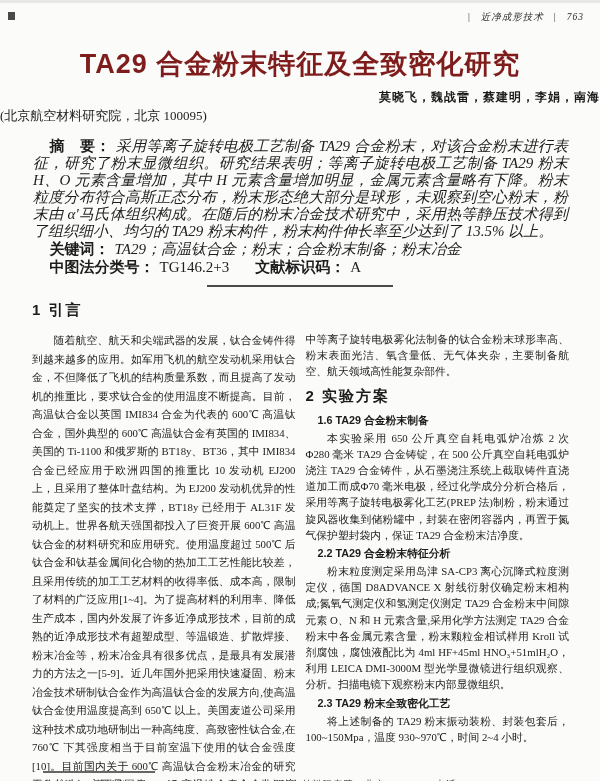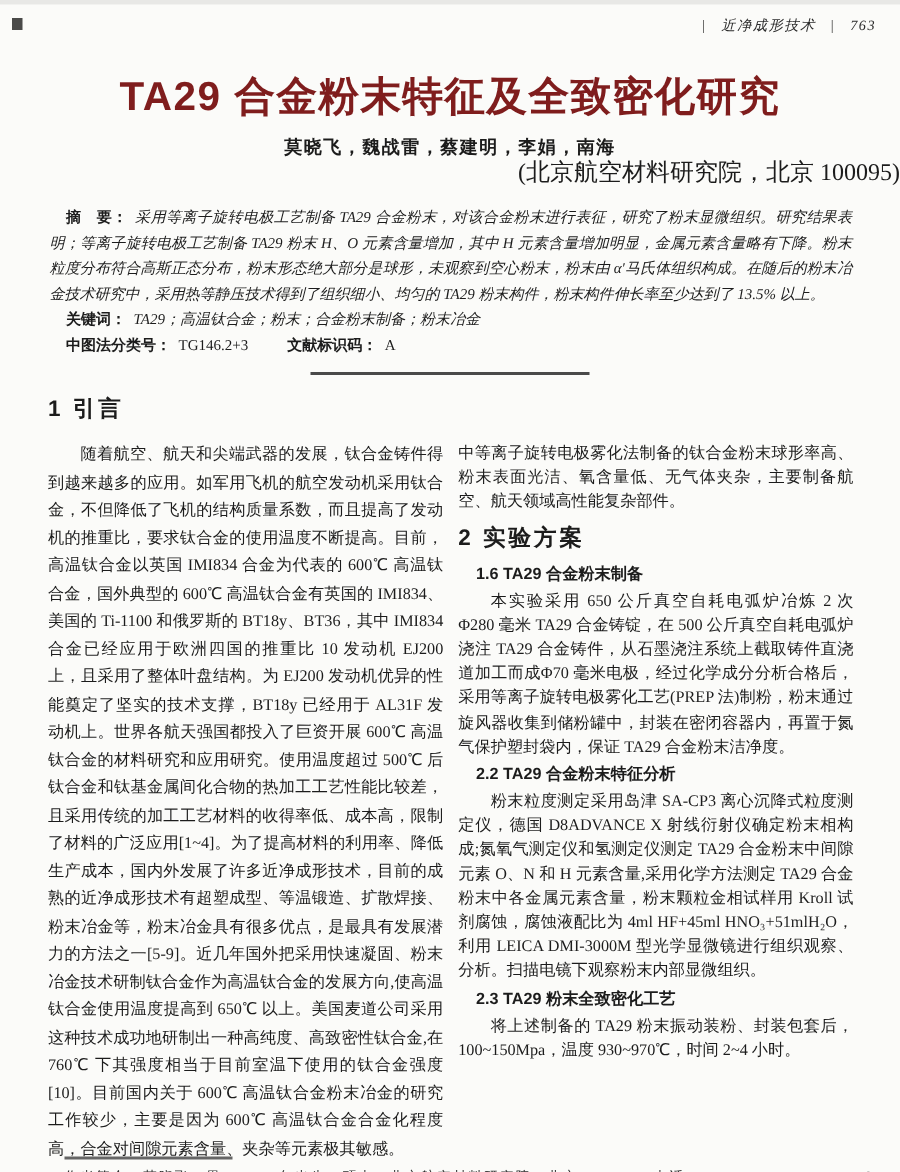--- a/index.html
+++ b/index.html
@@ -42,38 +42,38 @@
     font-family: "Liberation Sans", sans-serif;
     font-weight: bold;
     font-size: 27px;
     line-height: 30px;
     letter-spacing: 1px;
     color: #7f1d1d;
   }
 
   .authors-line {
     margin-top: 12px;
-    text-align: center;
-    font-family: Liberation Serif, serif;
+    text-align: right;
+    font-family: Liberation Mono, monospace;
     font-weight: bold;
     font-size: 12px;
     line-height: 14px;
     letter-spacing: 1px;
   }
 
   .affiliation-line {
     margin-top: 4px;
-    text-align: right;
-    font-size: 16px;
+    text-align: left;
+    font-size: 13px;
     line-height: 13px;
   }
 
   .abstract-block {
     margin: 15px 32px 0 33px;
-    font-size: 10px;
+    font-size: 15px;
     line-height: 17px;
     text-align: justify;
   }
   .abstract-block p { margin: 0; }
   .abstract-block .lead { text-indent: 1.1em; }
   .blabel {
     font-family: "Liberation Sans", sans-serif;
     font-weight: bold;
     font-style: normal;
     margin-right: 5px;

